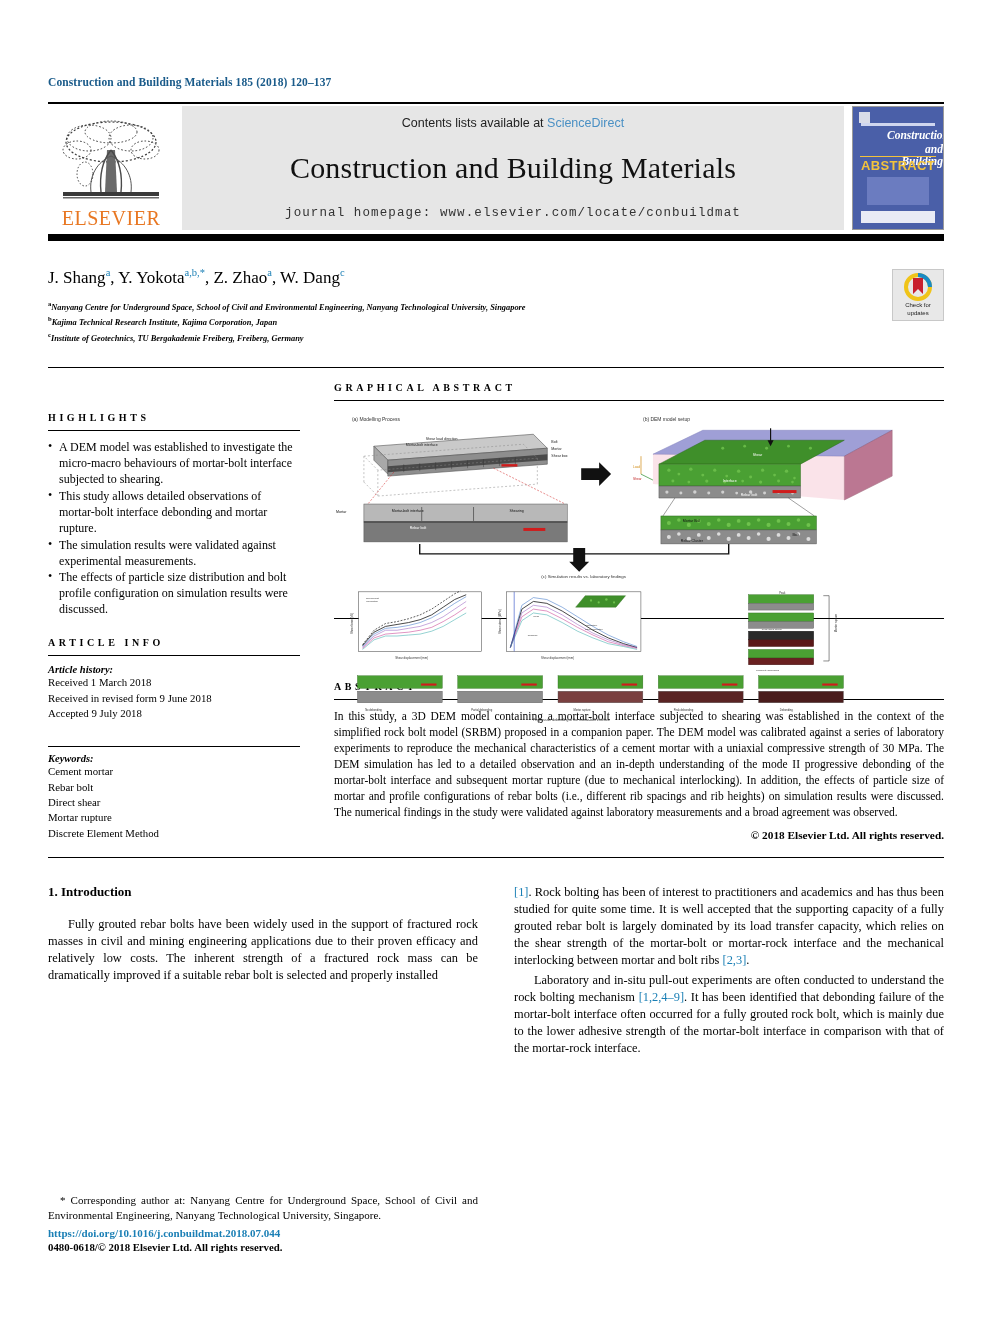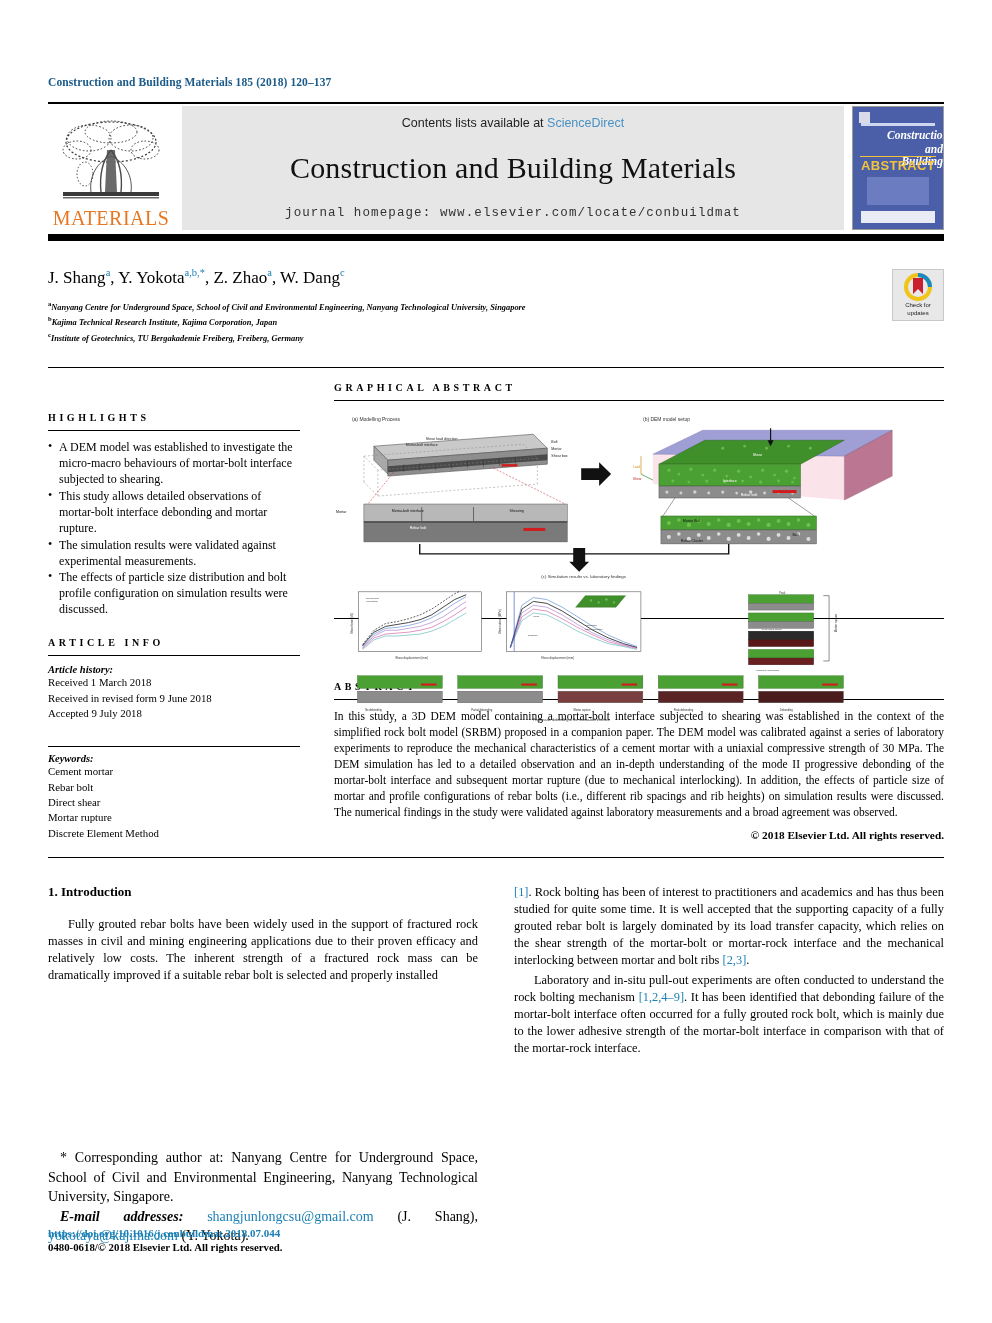--- a/index.html
+++ b/index.html
@@ -216,23 +216,24 @@
     text-indent: 20px;
     margin: 0 0 2px 0;
     hyphens: auto;
   }
   .para.noindent { text-indent: 0; }
   .ref { color: #1a7fb5; }
 
   
   .footnote-wrap { position: absolute; left: 48px; top: 1148px; width: 430px; }
   .fn {
-    font-size: 14px;
+    font-size: 11px;
     line-height: 1.4;
     text-align: justify;
+    margin-top: 45px;
   }
   .fn-indent { text-indent: 12px; }
   .fn em { font-style: italic; font-weight: bold; }
   .mail { color: #1a7fb5; }
   .doi-block { position: absolute; left: 48px; top: 1227px; width: 430px; }
   .doi { color: #1a7fb5; font-size: 11px; font-weight: bold; }
   .issn { font-size: 10.8px; font-weight: bold; margin-top: 2px; }
 </style>
 </head>
 <body>
@@ -257,21 +258,21 @@
           <path d="M48 34 L46 76 L58 76 L56 34 Z" fill="#6a6a6a"></path>
           <path d="M52 34 C44 44 40 56 42 76" fill="none" stroke="#4a4a4a" stroke-width="1.4"></path>
           <path d="M52 34 C60 44 64 56 62 76" fill="none" stroke="#4a4a4a" stroke-width="1.4"></path>
           <path d="M52 40 C38 46 30 60 32 76" fill="none" stroke="#555" stroke-width="1"></path>
           <path d="M52 40 C66 46 74 60 72 76" fill="none" stroke="#555" stroke-width="1"></path>
           <ellipse cx="26" cy="58" rx="8" ry="12" fill="none" stroke="#3a3a3a" stroke-width="1" stroke-dasharray="1.4 2"></ellipse>
           <rect x="4" y="76" width="96" height="4" fill="#3a3a3a"></rect>
           <rect x="4" y="81" width="96" height="1.5" fill="#6a6a6a"></rect>
         </g>
       </svg>
-      <div class="elsevier-word">MATERIALS</div>
+      <div class="elsevier-word">ELSEVIER</div>
     </div>
 
     <div class="masthead-center">
       <div class="contents-line">
         <span>Contents lists available at</span>
         <span class="sd-link">ScienceDirect</span>
       </div>
       <div class="journal-title">Construction and Building Materials</div>
       <div class="homepage-line">journal homepage: www.elsevier.com/locate/conbuildmat</div>
     </div>
@@ -643,27 +644,20 @@
       <p class="para">Fully grouted rebar bolts have been widely used in the support of fractured rock masses in civil and mining engineering applications due to their proven efficacy and relatively low costs. The inherent strength of a fractured rock mass can be dramatically improved if a suitable rebar bolt is selected and properly installed</p>
     </div>
     <div class="bcol right">
       <p class="para noindent"><span class="ref">[1]</span><span>. Rock bolting has been of interest to practitioners and academics and has thus been studied for quite some time. It is well accepted that the supporting capacity of a fully grouted rebar bolt is largely dominated by its load transfer capacity, which relies on the shear strength of the mortar-bolt or mortar-rock interface and the mechanical interlocking between mortar and bolt ribs </span><span class="ref">[2,3]</span><span>.</span></p>
       <p class="para"><span>Laboratory and in-situ pull-out experiments are often conducted to understand the rock bolting mechanism </span><span class="ref">[1,2,4–9]</span><span>. It has been identified that debonding failure of the mortar-bolt interface often occurred for a fully grouted rock bolt, which is mainly due to the lower adhesive strength of the mortar-bolt interface in comparison with that of the mortar-rock interface.</span></p>
     </div>
   </div>
 
   <div class="footnote-wrap">
     <div class="fn fn-indent">* Corresponding author at: Nanyang Centre for Underground Space, School of Civil and Environmental Engineering, Nanyang Technological University, Singapore.</div>
-    <div class="fn fn-indent">
-      <em>E-mail addresses:</em>
-      <span class="mail">shangjunlongcsu@gmail.com</span>
-      <span>(J. Shang),</span>
-      <span class="mail">yokotaya@kajima.com</span>
-      <span>(Y. Yokota).</span>
-    </div>
   </div>
 
   <div class="doi-block">
     <div class="doi">https://doi.org/10.1016/j.conbuildmat.2018.07.044</div>
     <div class="issn">0480-0618/© 2018 Elsevier Ltd. All rights reserved.</div>
   </div>
 
 </div>
 
 </body></html>

